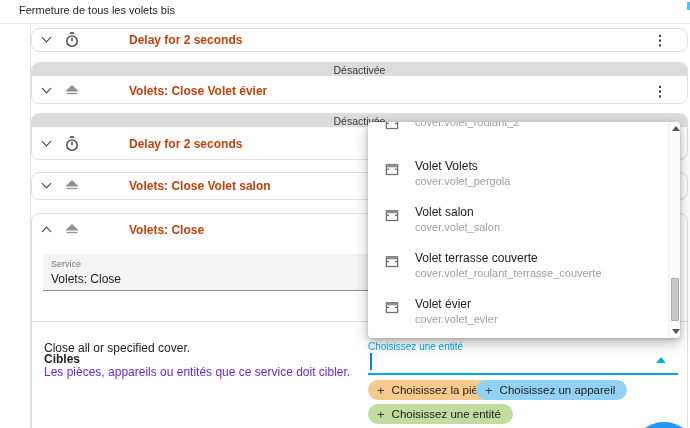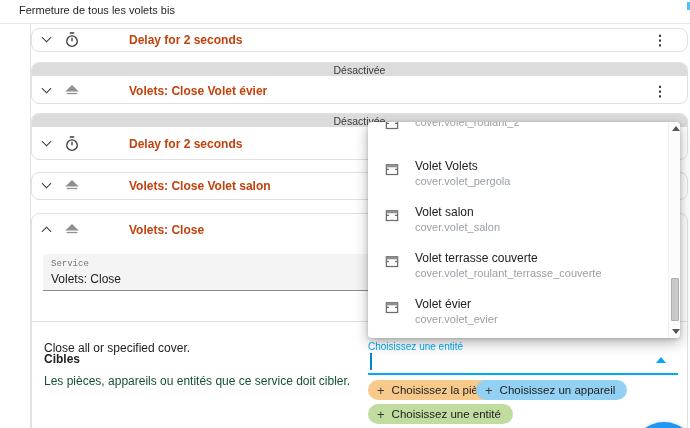--- a/index.html
+++ b/index.html
@@ -52,26 +52,26 @@
   .row-icon{ width:18px; height:18px; margin-left:9px; flex:0 0 18px; }
   .row-label{ margin-left:16px; font-size:12px; font-weight:600; color:#c2410c;padding-left:32px; }
   .kebab{ margin-left:auto; font-size:14px; font-weight:700; color:#3a3a3a; line-height:14px; cursor:pointer; }
 
   
   .service-field{
     position:absolute; left:11px; top:40px; width:634px; height:37px;
     background:#f4f4f4; border-bottom:1px solid #8b8b8b;
     border-radius:4px 4px 0 0; padding:5px 8px 0 8px; cursor:text;
   }
-  .service-field .flabel{ font-size:9px; color:#757575;font-family:Liberation Mono, monospace; }
+  .service-field .flabel{ font-size:9px; color:#757575; }
   .service-field .fvalue{ font-size:12px; color:#212121; margin-top:3px; }
   .service-desc{ position:absolute; left:12px; top:87px; font-size:12px; color:#212121;margin-top:40px; }
   .exp-divider{ position:absolute; left:0; right:0; top:107px; height:1px; background:#e0e0e0; }
   .targets-title{ position:absolute; left:12px; top:138px; font-size:12px; font-weight:600; color:#212121; }
-  .targets-desc{ position:absolute; left:12px; top:160px; font-size:12px; color:#14532d; }
+  .targets-desc{ position:absolute; left:12px; top:151px; font-size:12px; color:#6d28d9; }
 
   
   .entity-input{ position:absolute; left:368px; top:341px; width:310px; height:33px; z-index:5; cursor:text; }
   .entity-input .elabel{ font-size:10px; color:#03a9f4; }
   .entity-input .caret{ position:absolute; left:2px; top:12px; width:1.5px; height:17px; background:#0288d1; }
   .entity-input .underline{ position:absolute; left:0; right:0; bottom:-1px; height:2px; background:#03a9f4; }
   .caret-up-arrow{
     position:absolute; right:12px; top:16px; width:0; height:0;
     border-left:5px solid transparent; border-right:5px solid transparent;
     border-bottom:6px solid #03a9f4; cursor:pointer;

